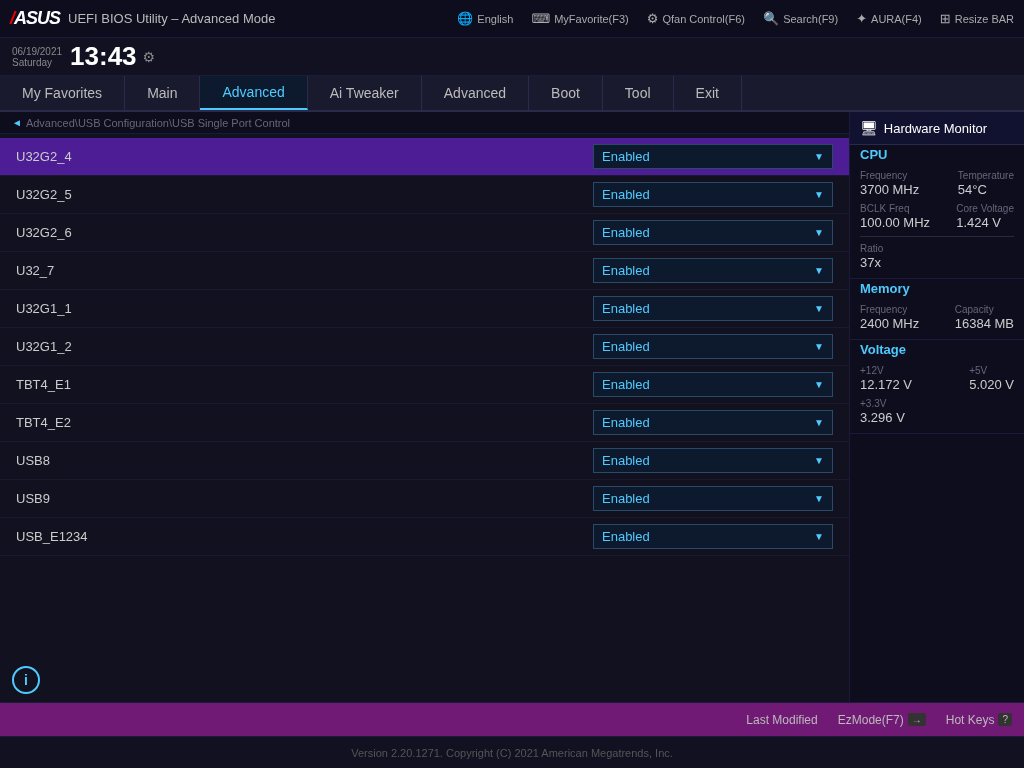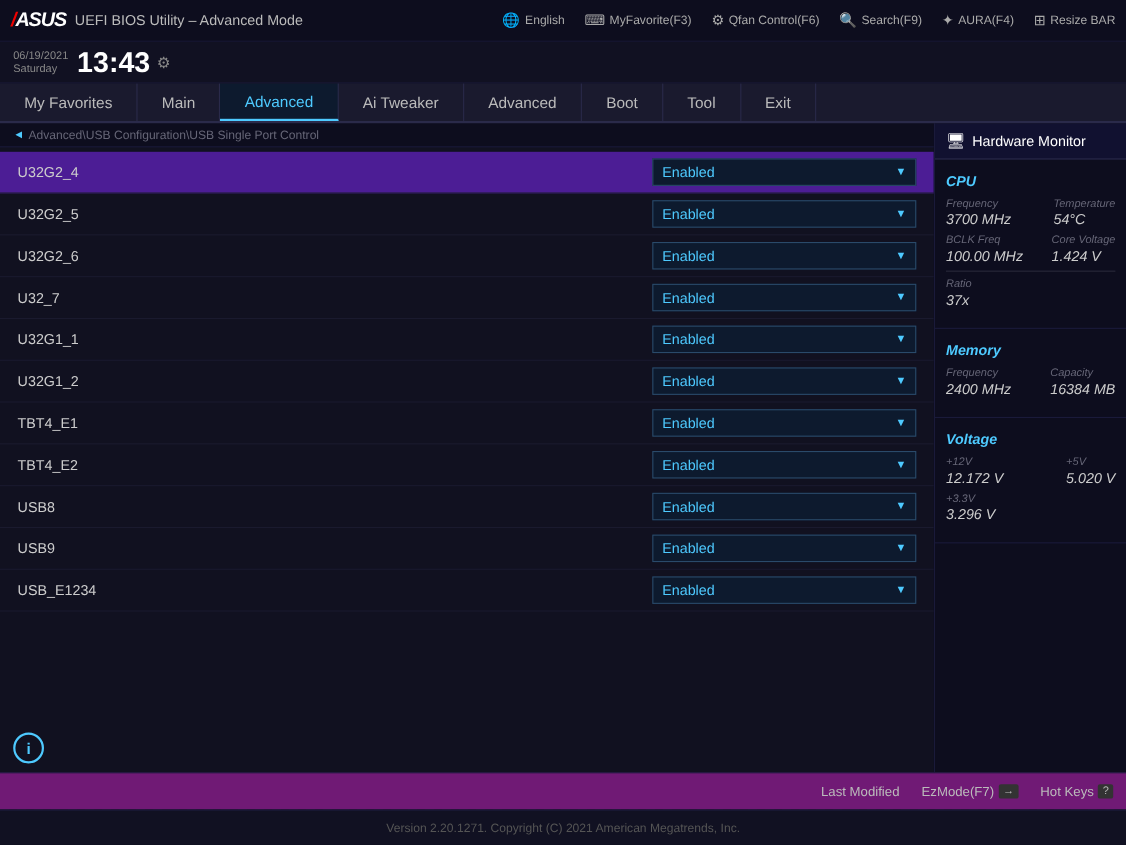--- a/index.html
+++ b/index.html
@@ -252,23 +252,22 @@
       color: #fff;
       border-bottom: 1px solid #2a2a4a;
       display: flex;
       align-items: center;
       gap: 6px;
     }
     .monitor-icon {
       font-size: 14px;
     }
     .hw-section {
-      padding: 12px 10px;
+      padding: 2px 10px;
       border-bottom: 1px solid #1a1a3a;
-      font-style: italic;
     }
     .hw-section-title {
       font-size: 13px;
       font-weight: bold;
       color: #4ecaff;
       margin-bottom: 8px;
     }
     .hw-row {
       display: flex;
       justify-content: space-between;

